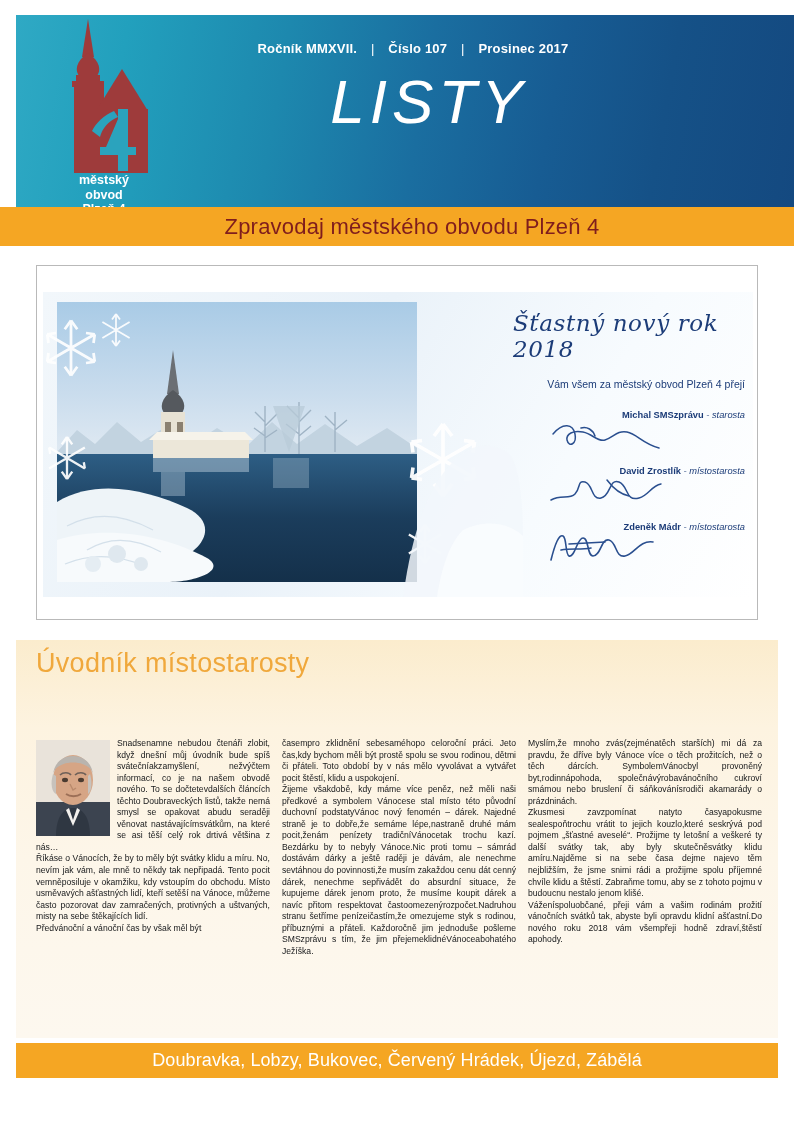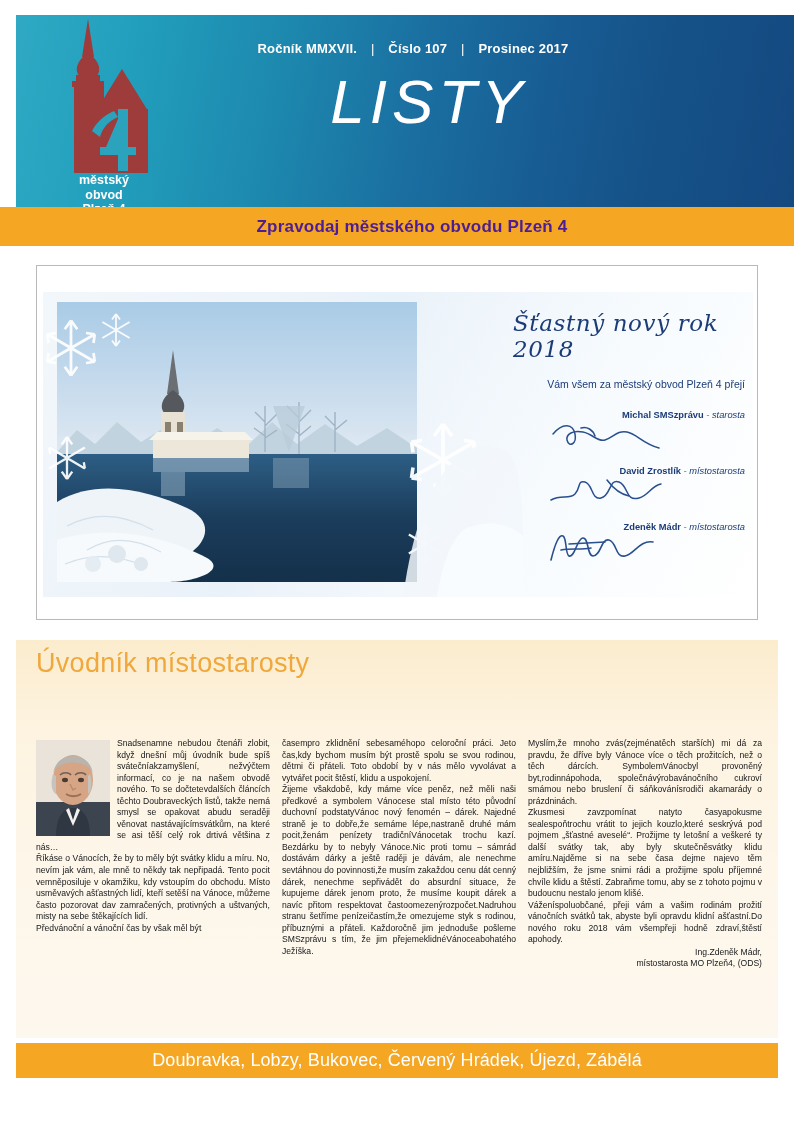--- a/index.html
+++ b/index.html
@@ -92,23 +92,23 @@
     left: 0;
     top: 207px;
     width: 794px;
     height: 39px;
     background: #f5a623;
     display: flex;
     align-items: center;
     justify-content: center;
   }
   .subtitle-bar span {
-    color: #4c1d95;
-    font-size: 17px;
-    font-weight: 700;
+    color: #7f1d1d;
+    font-size: 22px;
+    font-weight: 400;
     letter-spacing: 0.2px;
     padding-left: 30px;
   }
 
   
   .card-frame {
     position: absolute;
     left: 36px;
     top: 265px;
     width: 722px;
@@ -485,32 +485,28 @@
           <path d="M30,54 C34,57 41,57 45,54" stroke="#9c6f57" stroke-width="1.8" fill="none"></path>
           <path d="M34,44 L37,50 L40,48" stroke="#b98a6c" stroke-width="1.4" fill="none"></path>
         </svg>
       </div>
       <p>Snadsenamne nebudou čtenáři zlobit, když dnešní můj úvodník bude spíš svátečníakzamyšlení, nežvýčtem informací, co je na našem obvodě nového. To se dočtetevdalších článcích těchto Doubraveckých listů, takže nemá smysl se opakovat abudu seraději věnovat nastávajícímsvátkům, na které se asi těší celý rok drtivá většina z nás…</p>
       <p>Říkáse o Vánocích, že by to měly být svátky klidu a míru. No, nevím jak vám, ale mně to někdy tak nepřipadá. Tento pocit vemněposiluje v okamžiku, kdy vstoupím do obchodu. Místo usměvavých ašťastných lidí, kteří setěší na Vánoce, můžeme často pozorovat dav zamračených, protivných a uštvaných, misty na sebe štěkajících lidí.</p>
       <p>Předvánoční a vánoční čas by však měl být</p>
     </div>
 
     <div class="col">
-      <p>časempro zklidnění sebesaméhopo celoroční práci. Jeto čas,kdy bychom musím být prostě spolu se svou rodinou, dětmi či přáteli. Toto období by v nás mělo vyvolávat a vytvářet pocit štěstí, klidu a uspokojení.</p>
+      <p>časempro zklidnění sebesaméhopo celoroční práci. Jeto čas,kdy bychom měli být prostě spolu se svou rodinou, dětmi či přáteli. Toto období by v nás mělo vyvolávat a vytvářet pocit štěstí, klidu a uspokojení.</p>
       <p>Žijeme všakdobě, kdy máme více peněz, než měli naši předkové a symbolem Vánocese stal místo této původní duchovní podstatyVánoc nový fenomén – dárek. Najedné straně je to dobře,že semáme lépe,nastraně druhé mám pocit,ženám penízety tradičníVánocetak trochu kazí. Bezdárku by to nebyly Vánoce.Nic proti tomu – sámrád dostávám dárky a ještě raději je dávám, ale nenechme sevtáhnou do povinnosti,že musím zakaždou cenu dát cenný dárek, nenechme sepřivádět do absurdní situace, že kupujeme dárek jenom proto, že musíme koupit dárek a navíc přitom respektovat častoomezenýrozpočet.Nadruhou stranu šetříme penízeičastím,že omezujeme styk s rodinou, příbuznými a přáteli. Každoročně jim jednoduše pošleme SMSzprávu s tím, že jim přejemeklidnéVánoceabohatého Ježíška.</p>
     </div>
 
     <div class="col">
       <p>Myslím,že mnoho zvás(zejménatěch starších) mi dá za pravdu, že dříve byly Vánoce více o těch prožitcích, než o těch dárcích. SymbolemVánocbyl provoněný byt,rodinnápohoda, společnávýrobavánočního cukroví smámou nebo bruslení či sáňkovánísrodiči akamarády o prázdninách.</p>
       <p>Zkusmesi zavzpomínat natyto časyapokusme sealespoňtrochu vrátit to jejich kouzlo,které seskrývá pod pojmem „šťastné aveselé“. Prožijme ty letošní a veškeré ty další svátky tak, aby byly skutečněsvátky klidu amíru.Najděme si na sebe časa dejme najevo těm nejbližším, že jsme snimi rádi a prožijme spolu příjemné chvíle klidu a štěstí. Zabraňme tomu, aby se z tohoto pojmu v budoucnu nestalo jenom klišé.</p>
       <p>Váženíspoluobčané, přeji vám a vašim rodinám prožití vánočních svátků tak, abyste byli opravdu klidní ašťastní.Do nového roku 2018 vám všempřeji hodně zdraví,štěstí apohody.</p>
-      <div class="byline">
-        <div>Ing.Zdeněk Mádr,</div>
-        <div>místostarosta  MO Plzeň4, (ODS)</div>
-      </div>
     </div>
 
   </div>
 </div>
 
 <div class="footer-bar">
   <span>Doubravka, Lobzy, Bukovec, Červený Hrádek, Újezd, Zábělá</span>
 </div>
 
 </body></html>

